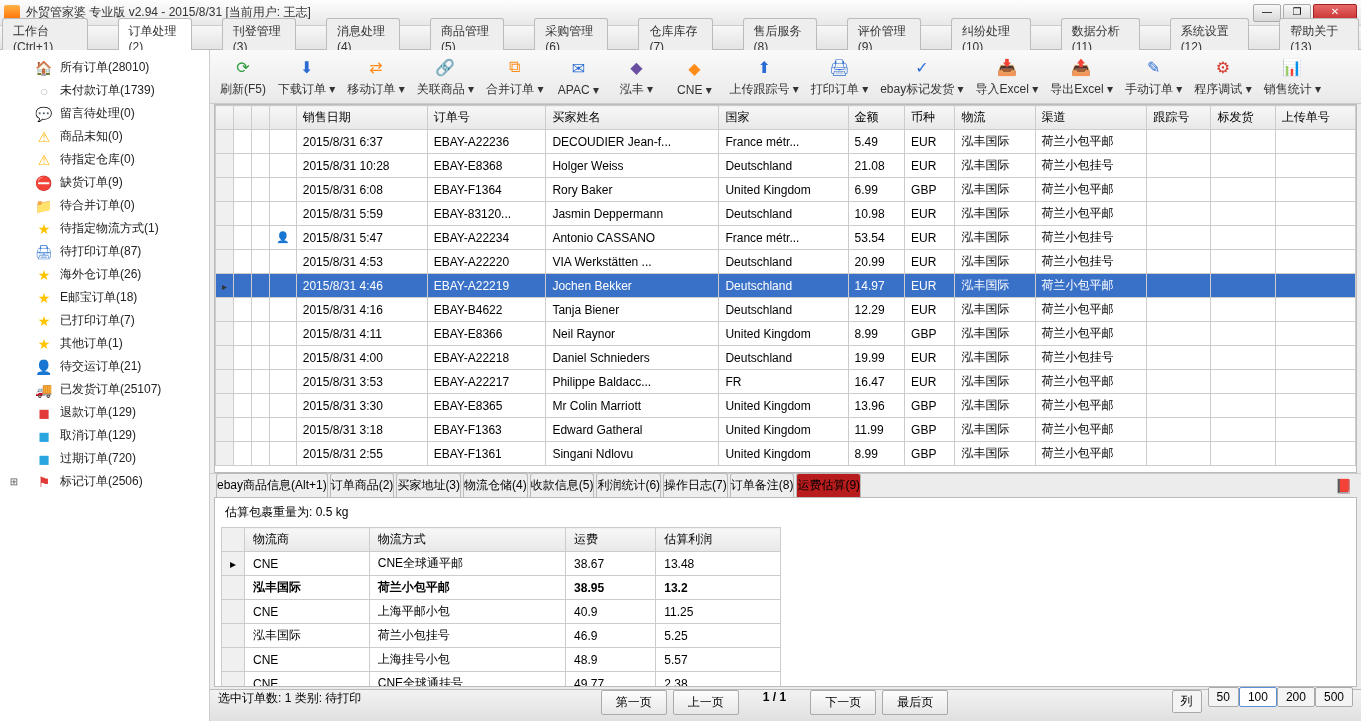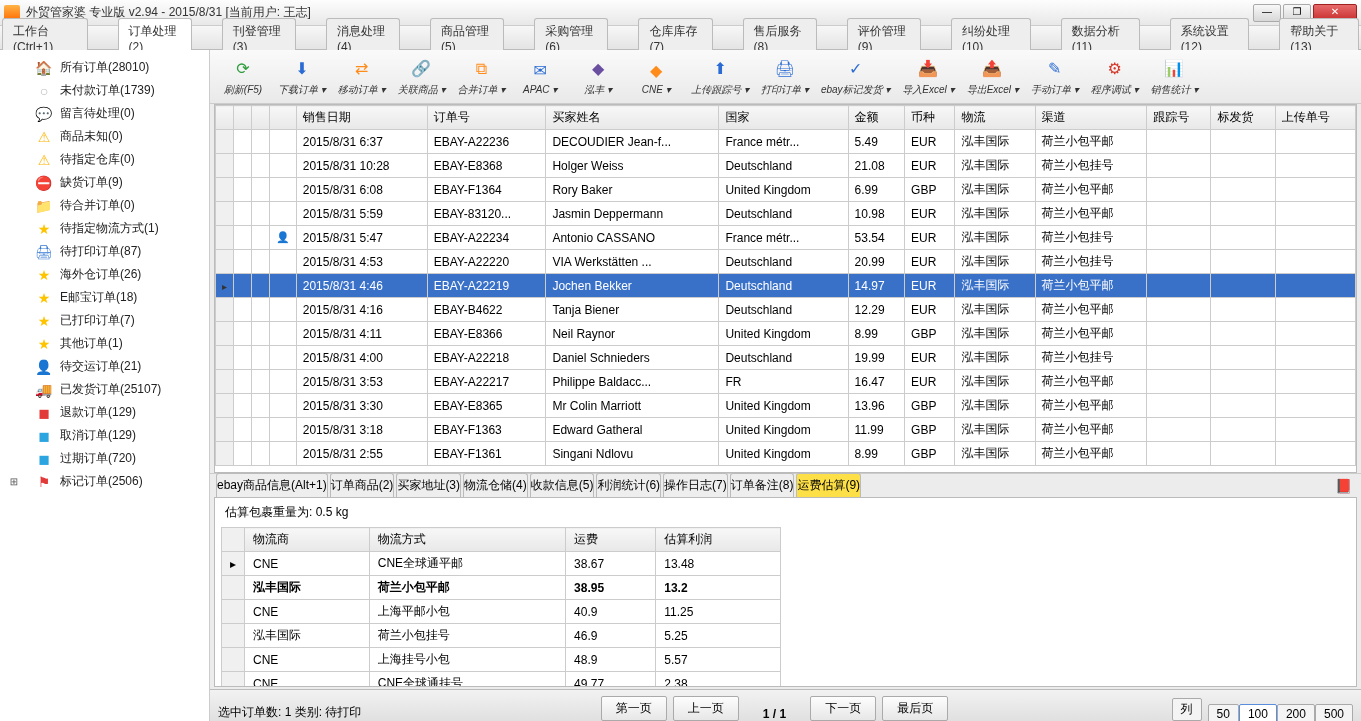--- a/index.html
+++ b/index.html
@@ -31,52 +31,52 @@
 
 .ic-home{color:#ff8c1a;} .ic-money{color:#bbb;} .ic-chat{color:#2894ff;} .ic-warn{color:#ffb300;}
 .ic-block{color:#e83a3a;} .ic-folder{color:#ff9a1f;} .ic-star{color:#ffc400;} .ic-print{color:#3a7bd5;} .ic-person{color:#39a839;} .ic-truck{color:#3a7bd5;}
 .ic-refund{color:#e23939;} .ic-cancel{color:#2aa5e0;} .ic-over{color:#2aa5e0;} .ic-flag{color:#e23939;}
 
 
 .main { flex: 1; display: flex; flex-direction: column; min-width: 0; background:#ececec;}
 .toolbar { height: 54px; background: linear-gradient(#fafafa,#e9e9e9); border-bottom: 1px solid #ccc; display: flex; align-items: center; padding: 0 6px; gap: 4px; overflow:hidden;}
 .tb-btn { display: flex; flex-direction: column; align-items: center; justify-content: center; min-width: 54px; padding: 2px 4px; cursor: pointer; border-radius: 3px; }
 .tb-icon { width: 24px; height: 24px; display:flex; align-items:center; justify-content:center; font-size:16px;}
-.tb-label { font-size: 10px; color: #333; margin-top: 2px; white-space:nowrap;font-style:italic;}
+.tb-label { font-size: 12px; color: #333; margin-top: 2px; white-space:nowrap;}
 .tb-icon.green{color:#2e9e3f;} .tb-icon.blue{color:#2b6cd4;} .tb-icon.orange{color:#ff8c1a;} .tb-icon.red{color:#d43a2b;} .tb-icon.purple{color:#6a4fa0;}
 
 
 .grid-wrap { flex: 1; min-height: 0; background:#fff; margin:0 4px; border:1px solid #bbb; overflow:auto;}
 table.grid { border-collapse: collapse; width: 100%; font-family: "SimSun", monospace; }
 .grid th, .grid td { border: 1px solid #ccc; padding: 3px 6px; text-align: left; white-space: nowrap; font-size:12px; height:22px;}
 .grid th { background: linear-gradient(#f7f7f7,#e8e8e8); position: sticky; top: 0; font-weight: normal;}
 .grid tr.selected td { background: #3a71c8; color: #fff; }
 .rowhead { width:18px; background:#f0f0f0; text-align:center;}
 .rowhead.sel::before{content:"▸"; color:#333; font-size:10px;}
 .flagcell{width:18px;}
 .avatar-cell{ width:18px;}
 
 
 .detail-tabs { height: 24px; display: flex; align-items: flex-end; padding-left: 6px; background:#ececec; border-top:1px solid #ccc;}
 .detail-tab { padding: 3px 0; border: 1px solid #bbb; border-bottom:none; margin-right:2px; background:#eee; border-radius:3px 3px 0 0; cursor:pointer;}
-.detail-tab.active { background:#fde047; }
+.detail-tab.active { background:#b91c1c; }
 .book-icon{ margin-left:auto; margin-right:8px; color:#c94f1a; font-size:14px; align-self:center;}
 
 
 .detail-body { height: 190px; background:#fff; margin:0 4px 2px 4px; border:1px solid #bbb; display:flex; flex-direction:column;}
 .est-label{ padding:6px 10px;}
 .ship-table-wrap{ flex:1; overflow:auto; padding:0 6px;}
 table.ship { border-collapse: collapse; width: 560px;}
 .ship th, .ship td { border:1px solid #ccc; padding:3px 8px; text-align:left; height:22px; font-size:12px;}
 .ship th{ background:linear-gradient(#f7f7f7,#e8e8e8); font-weight:normal;}
 .ship tr.bold td{ font-weight:bold;}
 .ship .rh{ width:18px; background:#f0f0f0;}
 
 
-.footer { height: 32px; background: linear-gradient(#f2f2f2,#e0e0e0); border-top:1px solid #bbb; display:flex; align-items:flex-end; padding:0 8px; gap:6px;}
+.footer { height: 32px; background: linear-gradient(#f2f2f2,#e0e0e0); border-top:1px solid #bbb; display:flex; align-items:flex-start; padding:0 8px; gap:6px;}
 .footer .status{ flex:0 0 auto; margin-right:16px;}
 .pg-btn{ padding:3px 14px; border:1px solid #aaa; background:linear-gradient(#fdfdfd,#e7e7e7); border-radius:2px; cursor:pointer;}
 .spacer{flex:1;}
 .sz-btn{ padding:2px 8px; border:1px solid #aaa; background:#f4f4f4; border-radius:2px; cursor:pointer; min-width:30px; text-align:center;}
 .sz-btn.active{ background:#fff; border-color:#5a8edc;}
 </style>
 </head>
 <body>
 
 <div class="titlebar">

